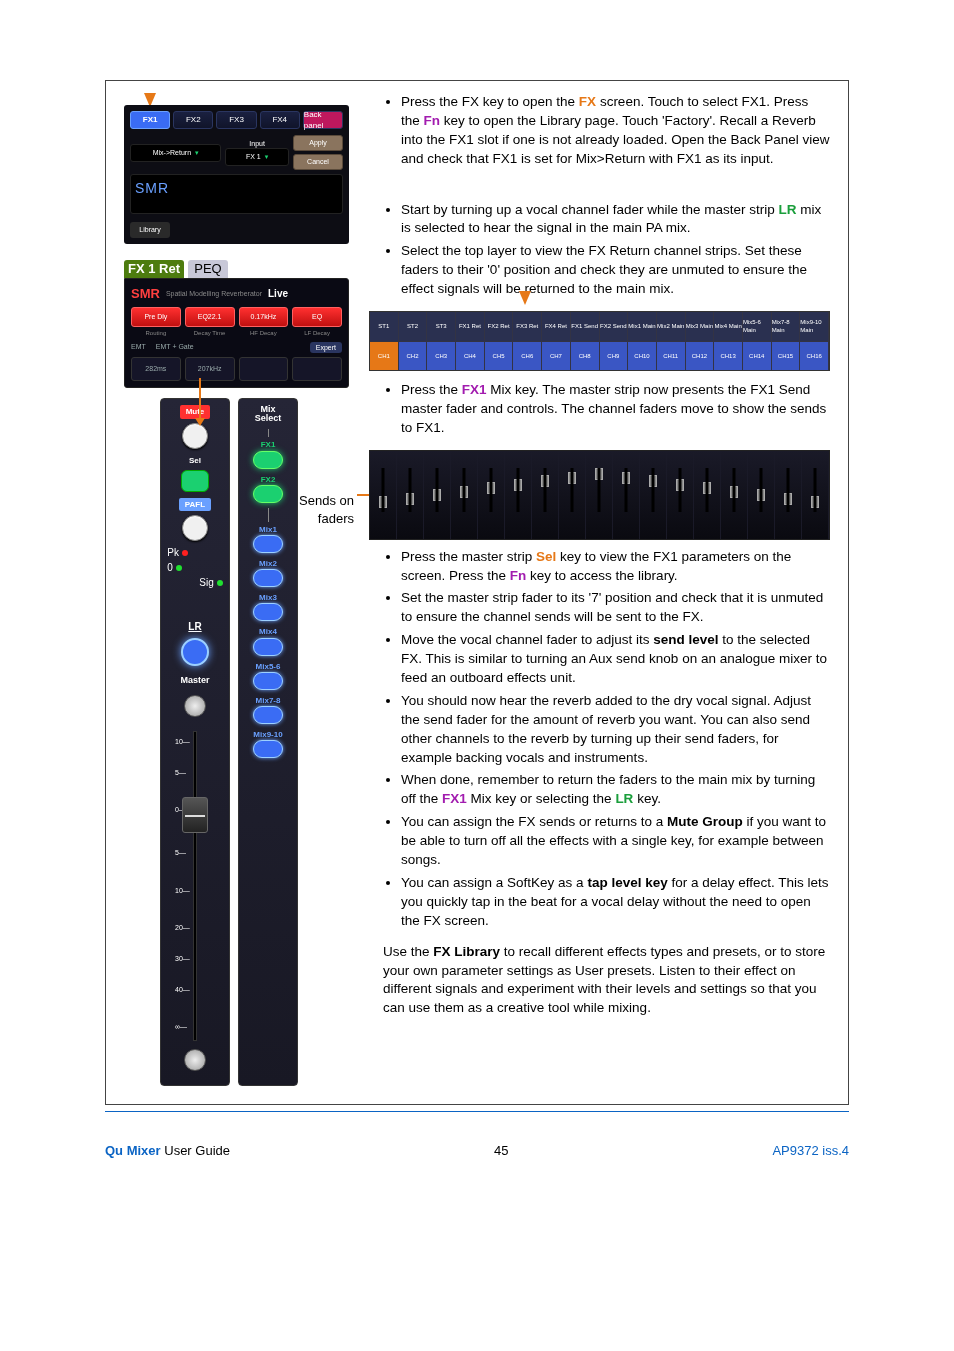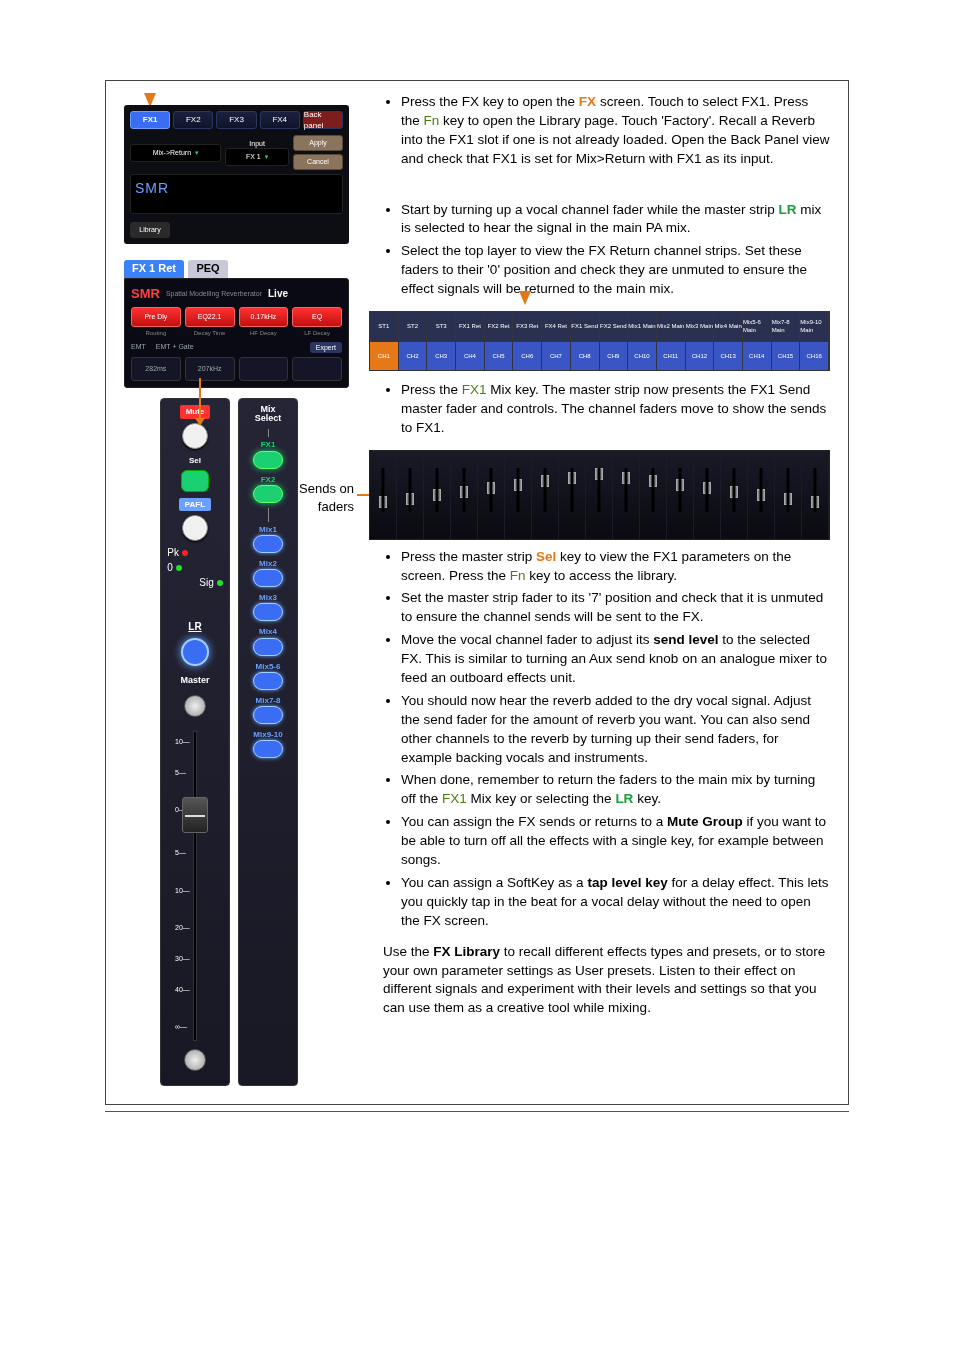--- a/index.html
+++ b/index.html
@@ -35,21 +35,21 @@
     width: 225px;
     flex-shrink: 0;
   }
   .right-col {
     flex: 1;
   }
   ul { margin: 0 0 12px 0; padding-left: 32px; }
   li { margin-bottom: 4px; }
   .bold { font-weight: bold; }
   .fx-orange { color: #e67817; font-weight: bold; }
-  .fx-blue { color: #4d7c0f; font-weight: normal; }
+  .fx-blue { color: #a21caf; font-weight: bold; }
   .fx-green { color: #1a9e3b; font-weight: bold; }
   .arrow-down {
     width: 0; height: 0;
     border-left: 6px solid transparent;
     border-right: 6px solid transparent;
     border-top: 14px solid #e67817;
     margin: 0 0 -2px 20px;
   }
   
   .fx-panel {
@@ -62,39 +62,39 @@
     flex: 1;
     height: 18px;
     font-size: 8px;
     color: #fff;
     background: linear-gradient(#1a2040,#10142a);
     border: 1px solid #2a3560;
     border-radius: 3px;
     display: flex; align-items: center; justify-content: center;
   }
   .fx-tab.sel { background: #3a6cf4; color:#fff; border-color:#6aa0ff; font-weight:bold; }
-  .fx-tab.back { background:#7f1d1d; }
+  .fx-tab.back { background:#be185d; }
   .fx-row2 { display:flex; gap:4px; margin-bottom:4px; align-items:center; }
   .inset-dark {
     background:#000; border:1px solid #222; height:18px; border-radius:3px;
     color:#fff; font-size:7px; display:flex; align-items:center; justify-content:center;
   }
   .input-lbl { color:#fff; font-size:7px; text-align:center; }
   .btn-small {
     background:#8a745e; color:#fff; font-size:7px; height:16px;
     border-radius:3px; display:flex; align-items:center; justify-content:center;
     padding:0 6px; border:1px solid #5a4a3a;
   }
   .smr-area { height:40px; background:#000; border:1px solid #222; border-radius:3px; position:relative; }
   .smr-area .smr { position:absolute; top:4px; left:4px; color:#6aa0ff; font-size:14px; font-family:sans-serif; letter-spacing:1px; }
   .library-btn { margin-top:8px; width:40px; height:16px; background:#2a2a2a; color:#fff; font-size:7px; border-radius:3px; display:flex; align-items:center; justify-content:center; }
 
   
-  .fx1-tab { width:60px; height:18px; background:#3b82f6; color:#fff; font-size:11px; border-radius:3px 3px 0 0; display:flex; align-items:center; justify-content:center; font-weight:bold; }
-  .peq-tab { width:40px; height:18px; background:#c8c8d8; font-size:11px; border-radius:3px 3px 0 0; display:flex; align-items:center; justify-content:center; margin-left:4px;font-weight:bold; }
+  .fx1-tab { width:60px; height:18px; background:#4d7c0f; color:#fff; font-size:13px; border-radius:3px 3px 0 0; display:flex; align-items:center; justify-content:center; font-weight:bold; }
+  .peq-tab { width:40px; height:18px; background:#c8c8d8; font-size:13px; border-radius:3px 3px 0 0; display:flex; align-items:center; justify-content:center; margin-left:4px; }
   .fx-params {
     background:#0a0a14; border:1px solid #222; padding:6px; border-radius:0 3px 3px 3px;
   }
   .live-row { display:flex; gap:4px; align-items:center; margin:4px 0; }
   .live-label { color:#fff; font-size:10px; font-weight:bold; }
   .live-btn {
     height:20px; flex:1; background:linear-gradient(#ff3030,#c01010);
     color:#fff; font-size:7px; border-radius:3px;
     display:flex; align-items:center; justify-content:center; border:1px solid #ff6060;
   }
@@ -199,21 +199,21 @@
   }
   .bank-ch::after {
     content:''; position:absolute; left:50%; top:20%; width:3px; height:50%;
     background:#000; transform:translateX(-50%);
   }
   .bank-knob {
     position:absolute; left:50%; transform:translateX(-50%);
     width:8px; height:12px; background:#888; border:1px solid #aaa; top:45%;
   }
   .sends-label {
-    position:absolute; left:-75px; top:30px; font-size:13px; text-align:right; width:60px;
+    position:absolute; left:-75px; top:42px; font-size:13px; text-align:right; width:60px;
   }
   .sends-arrow { display:inline-block; width:28px; height:2px; background:#e67817; vertical-align:middle; position:absolute; left:-12px; top:44px; }
   
   .footer {
     display:flex; justify-content:space-between;
     font-size:13px; margin-top:30px;
     border-top: none;
   }
   .footer-left .qb { color:#0b64c4; font-weight:bold; }
   .footer-right { color:#0b64c4; }
@@ -510,13 +510,20 @@
             <li>You can assign the FX sends or returns to a <span class="bold">Mute Group</span> if you want to be able to turn off all the effects with a single key, for example between songs.</li>
             <li>You can assign a SoftKey as a <span class="bold">tap level key</span> for a delay effect. This lets you quickly tap in the beat for a vocal delay without the need to open the FX screen.</li>
           </ul>
 
         <p style="margin:0 0 0 14px" id="closing">Use the <span class="bold">FX Library</span> to recall different effects types and presets, or to store your own parameter settings as User presets. Listen to their effect on different signals and experiment with their levels and settings so that you can use them as a creative tool while mixing.</p>
       </div>
     </div>
   </div>
 
   <div class="hr-line"></div>
+  <div class="footer">
+    <div class="footer-left">
+      <span class="qb">Qu Mixer</span><span> User Guide</span>
+    </div>
+    <div>45</div>
+    <div class="footer-right">AP9372 iss.4</div>
+  </div>
 </div>
 
 </body></html>

